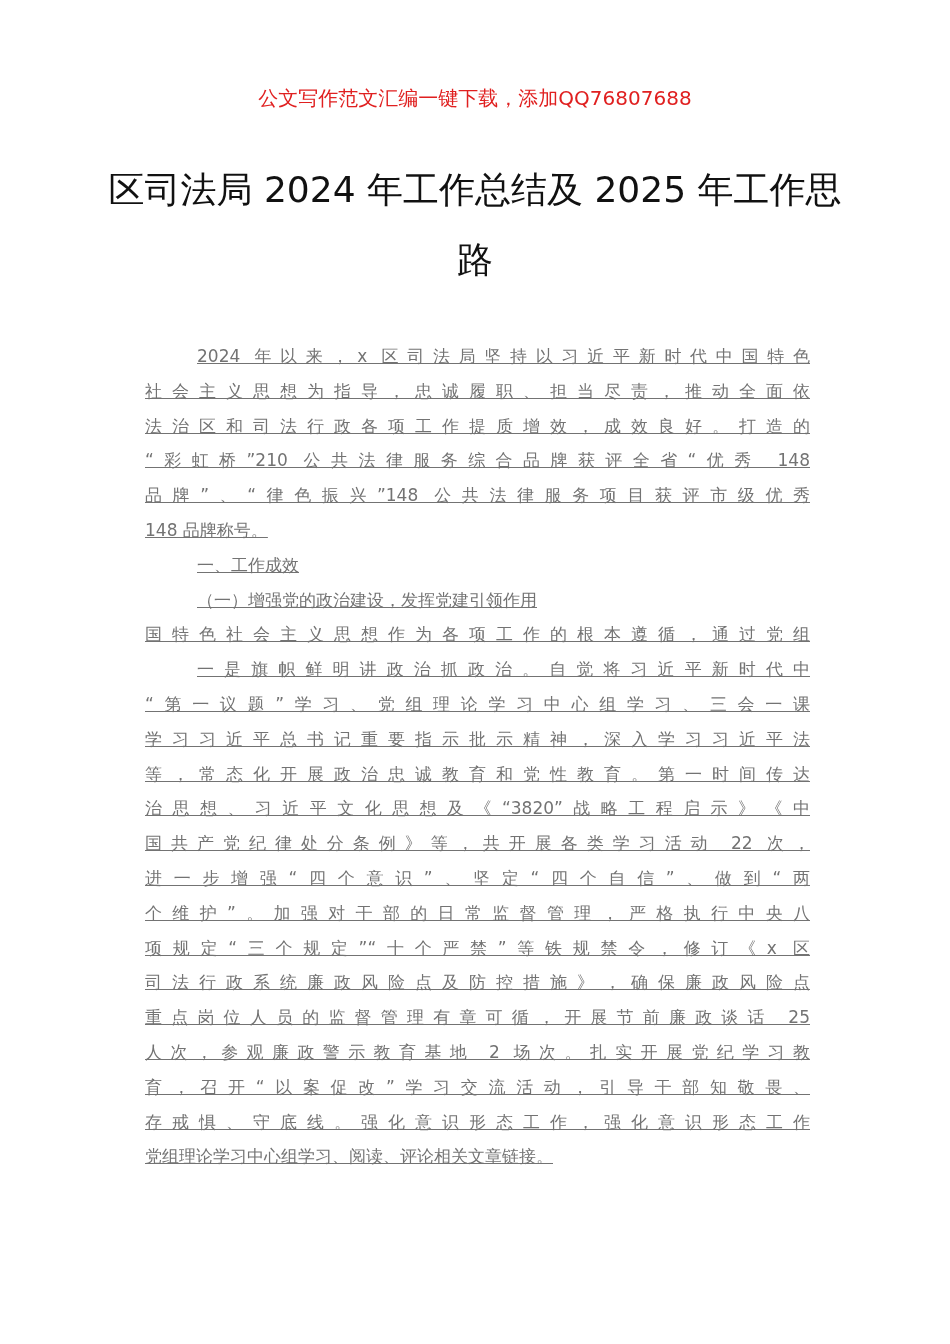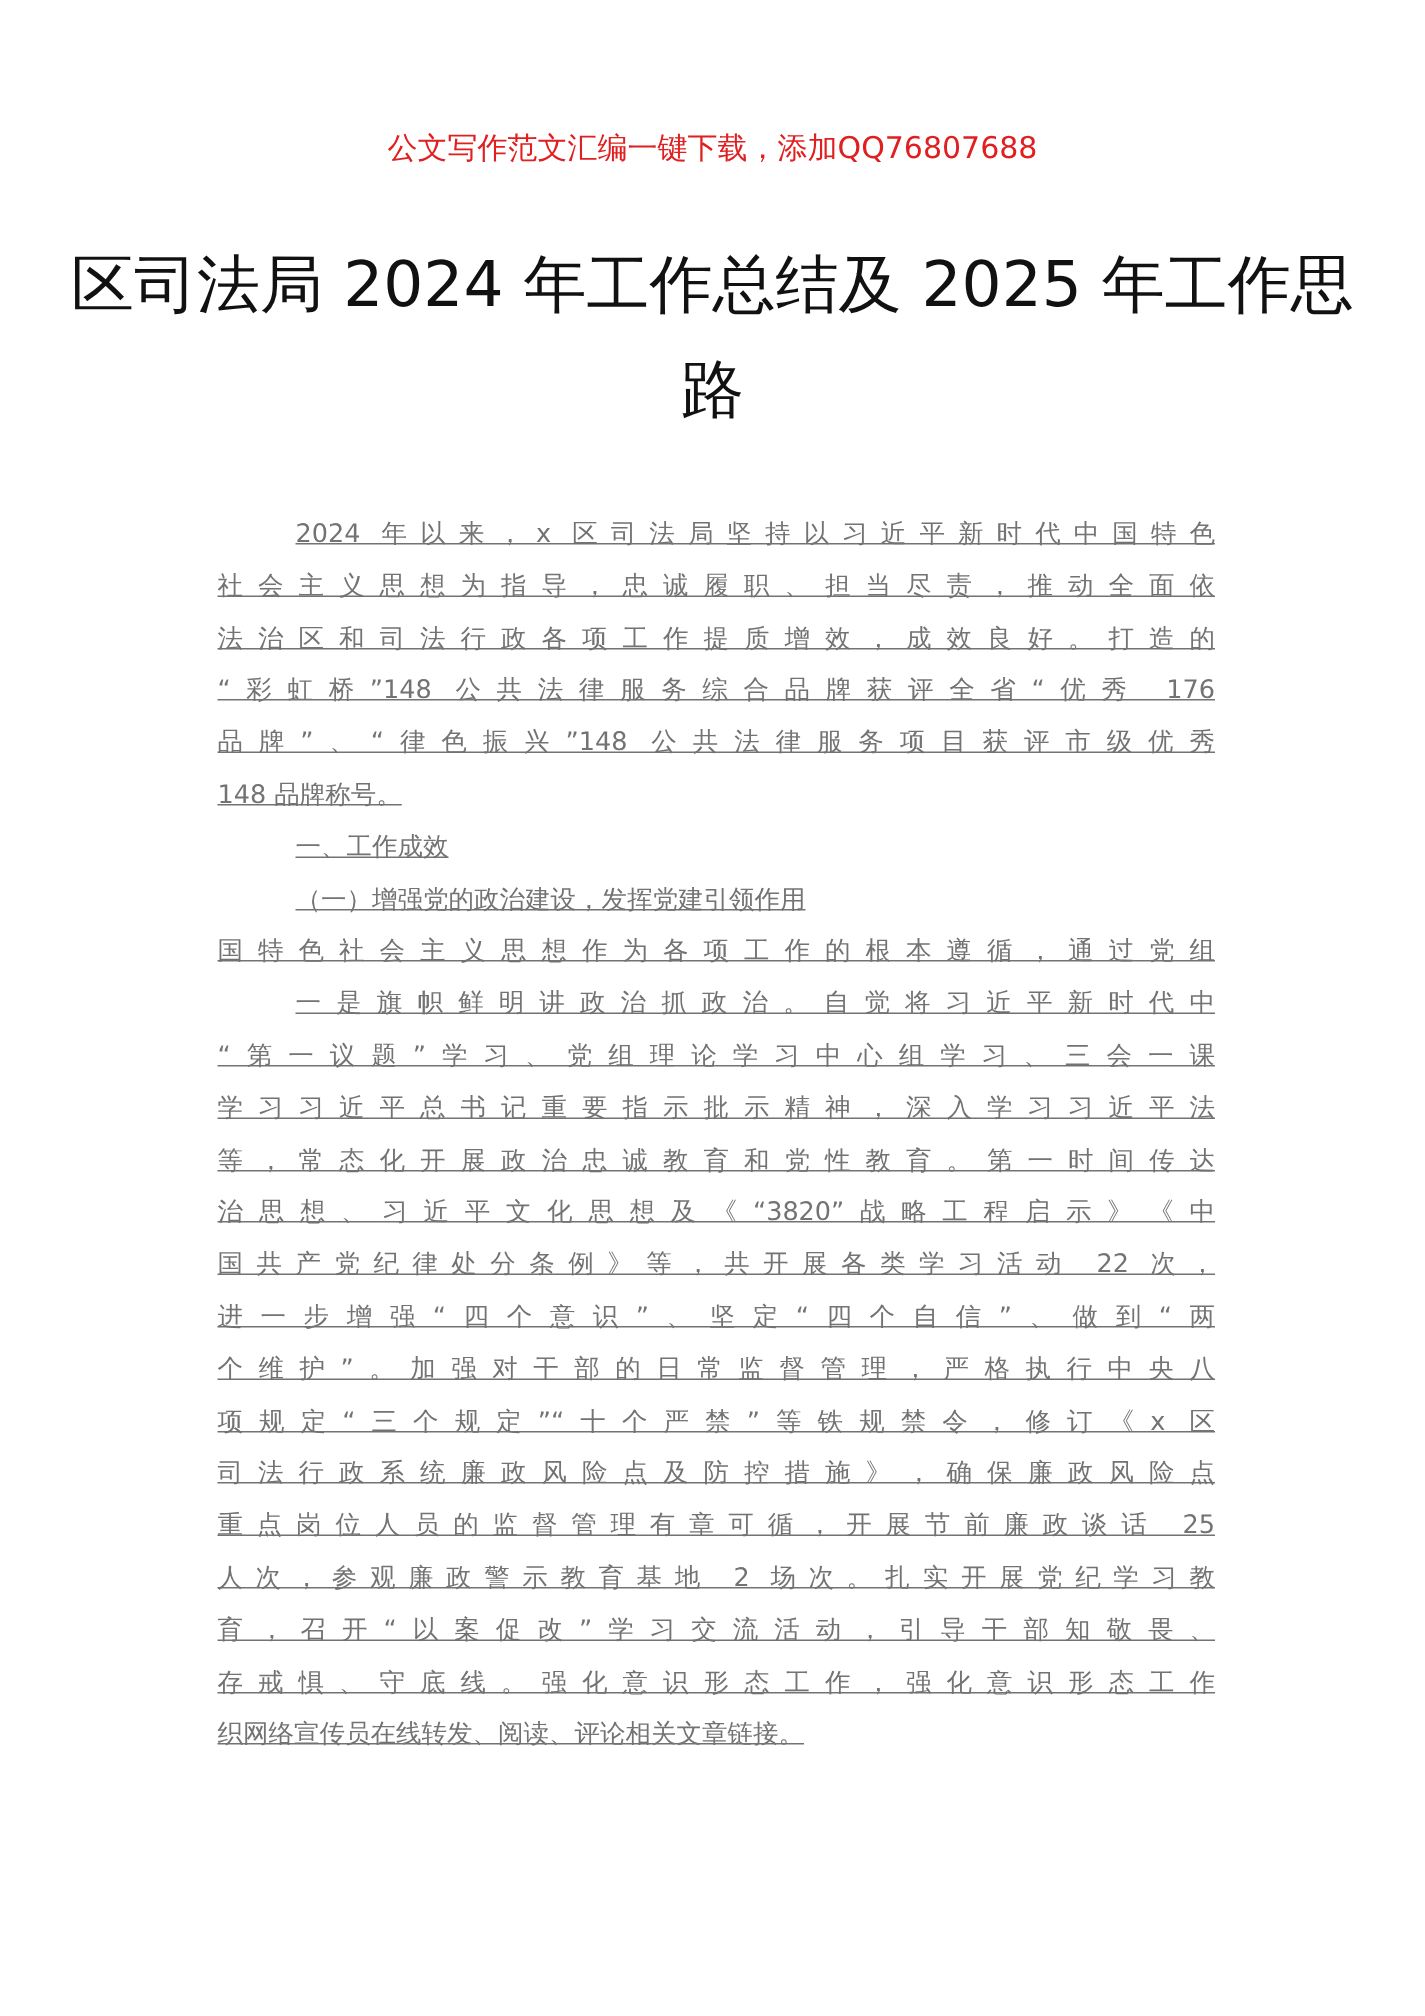--- a/index.html
+++ b/index.html
@@ -34,21 +34,21 @@
       color: #e02020;
       letter-spacing: 0px;
       white-space: nowrap;
     }
     .title {
       position: absolute;
       top: 170px;
       left: 0;
       width: 950px;
       text-align: center;
-      font-size: 42px;
+      font-size: 36px;
       color: #111111;
     }
     .title .tline {
       display: block;
       height: 70px;
       line-height: 40px;
       white-space: nowrap;
     }
     .title .tline.second {
       height: 50px;
@@ -90,21 +90,21 @@
     <span class="tline">区司法局 2024 年工作总结及 2025 年工作思</span>
     <span class="tline second">路</span>
   </div>
 
   <div class="body-text">
 
     <div>
       <span class="line indent">2024 年以来，x 区司法局坚持以习近平新时代中国特色</span>
       <span class="line">社会主义思想为指导，忠诚履职、担当尽责，推动全面依</span>
       <span class="line">法治区和司法行政各项工作提质增效，成效良好。打造的</span>
-      <span class="line">“彩虹桥”148 公共法律服务综合品牌获评全省“优秀 176</span>
+      <span class="line">“彩虹桥”210 公共法律服务综合品牌获评全省“优秀 148</span>
       <span class="line">品牌”、“律色振兴”148 公共法律服务项目获评市级优秀</span>
       <span class="line last">148 品牌称号。</span>
     </div>
 
     <div>
       <span class="line indent last">一、工作成效</span>
     </div>
 
     <div>
       <span class="line indent last">（一）增强党的政治建设，发挥党建引领作用</span>
@@ -119,17 +119,17 @@
       <span class="line">治思想、习近平文化思想及《“3820”战略工程启示》《中</span>
       <span class="line">国共产党纪律处分条例》等，共开展各类学习活动 22 次，</span>
       <span class="line">进一步增强“四个意识”、坚定“四个自信”、做到“两</span>
       <span class="line">个维护”。加强对干部的日常监督管理，严格执行中央八</span>
       <span class="line">项规定“三个规定”“十个严禁”等铁规禁令，修订《x 区</span>
       <span class="line">司法行政系统廉政风险点及防控措施》，确保廉政风险点</span>
       <span class="line">重点岗位人员的监督管理有章可循，开展节前廉政谈话 25</span>
       <span class="line">人次，参观廉政警示教育基地 2 场次。扎实开展党纪学习教</span>
       <span class="line">育，召开“以案促改”学习交流活动，引导干部知敬畏、</span>
       <span class="line">存戒惧、守底线。强化意识形态工作，强化意识形态工作</span>
-      <span class="line last">织网络宣传员在线转发、阅读、评论相关文章链接。</span>
+      <span class="line last">党组理论学习中心组学习、阅读、评论相关文章链接。</span>
     </div>
 
   </div>
 </div>
 
 </body></html>

